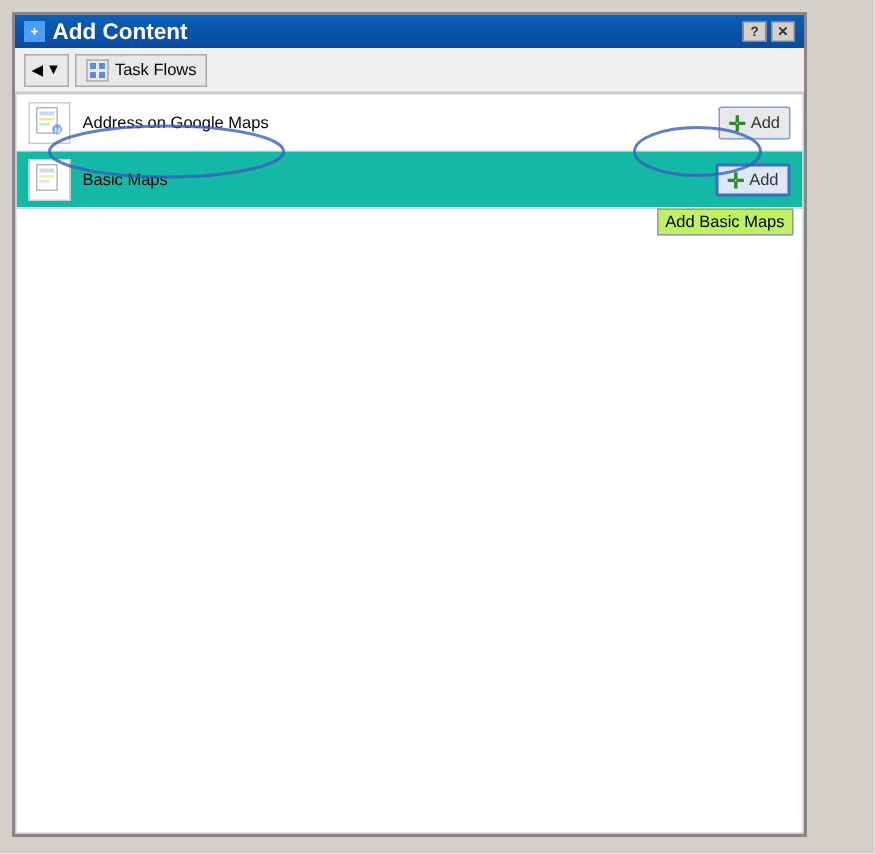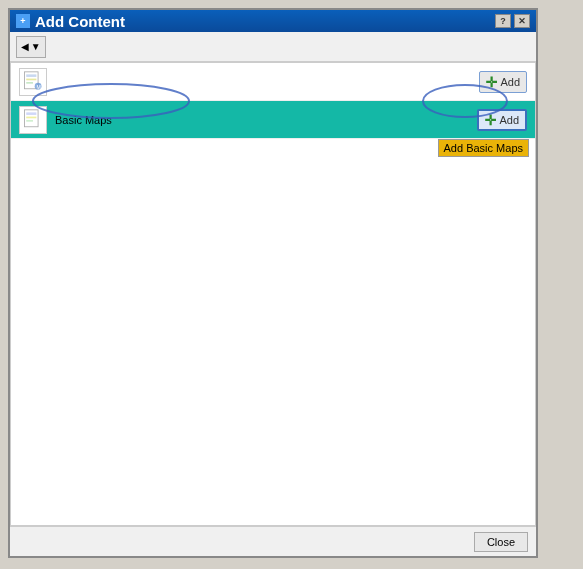--- a/index.html
+++ b/index.html
@@ -217,21 +217,21 @@
 
     .add-btn-icon {
       color: #2a8a2a;
       font-size: 14px;
       font-weight: bold;
       line-height: 1;
     }
 
     .tooltip {
       position: absolute;
-      background: #eab308;
+      background: #bef264;
       border: 1px solid #999;
       padding: 2px 5px;
       font-size: 11px;
       color: #000;
       right: 6px;
       top: 76px;
       z-index: 10;
       white-space: nowrap;
     }
 
@@ -283,37 +283,48 @@
     </div>
   </div>
 
   <div class="toolbar">
 
     <div class="toolbar-btn">
       <span>◀</span>
       <span>▼</span>
     </div>
 
+    <div class="task-flows-btn">
+      <svg width="16" height="16" viewBox="0 0 16 16">
+        <rect x="1" y="1" width="14" height="14" fill="#e8e8e8" stroke="#aaa" stroke-width="1"></rect>
+        <rect x="3" y="3" width="4" height="4" fill="#5a8fd4"></rect>
+        <rect x="9" y="3" width="4" height="4" fill="#5a8fd4"></rect>
+        <rect x="3" y="9" width="4" height="4" fill="#5a8fd4"></rect>
+        <rect x="9" y="9" width="4" height="4" fill="#5a8fd4"></rect>
+      </svg>
+      <span>Task Flows</span>
+    </div>
 
   </div>
 
   <div class="content-area">
 
     <div class="list-item">
       <div class="list-item-left">
         <div class="item-icon">
           <svg width="22" height="26" viewBox="0 0 22 26">
             <rect x="1" y="1" width="16" height="20" fill="white" stroke="#aaa" stroke-width="1"></rect>
             <rect x="3" y="4" width="12" height="3" fill="#c8d8f0"></rect>
             <rect x="3" y="9" width="12" height="2" fill="#e8e8a0"></rect>
             <rect x="3" y="13" width="8" height="2" fill="#c8e8c8"></rect>
             <circle cx="17" cy="18" r="4" fill="#5a8fd4" opacity="0.7"></circle>
             <text x="15" y="21" font-size="6" fill="white">M</text>
           </svg>
         </div>
+        <span class="item-name">Address on Google Maps</span>
       </div>
       <div class="add-btn">
         <span class="add-btn-icon">✛</span>
         <span>Add</span>
       </div>
     </div>
 
     <div class="list-item" style="background: #14b8a6;">
       <div class="list-item-left">
         <div class="item-icon">
@@ -337,16 +348,13 @@
     </div>
 
     <svg class="annotations-overlay">
 
       <ellipse cx="100" cy="38" rx="78" ry="17" fill="none" stroke="#3a5fbd" stroke-width="2" opacity="0.8"></ellipse>
 
       <ellipse cx="454" cy="38" rx="42" ry="16" fill="none" stroke="#3a5fbd" stroke-width="2" opacity="0.8"></ellipse>
     </svg>
   </div>
 
-  <div class="footer">
-    <button class="close-btn">Close</button>
-  </div>
 </div>
 
 </body></html>

